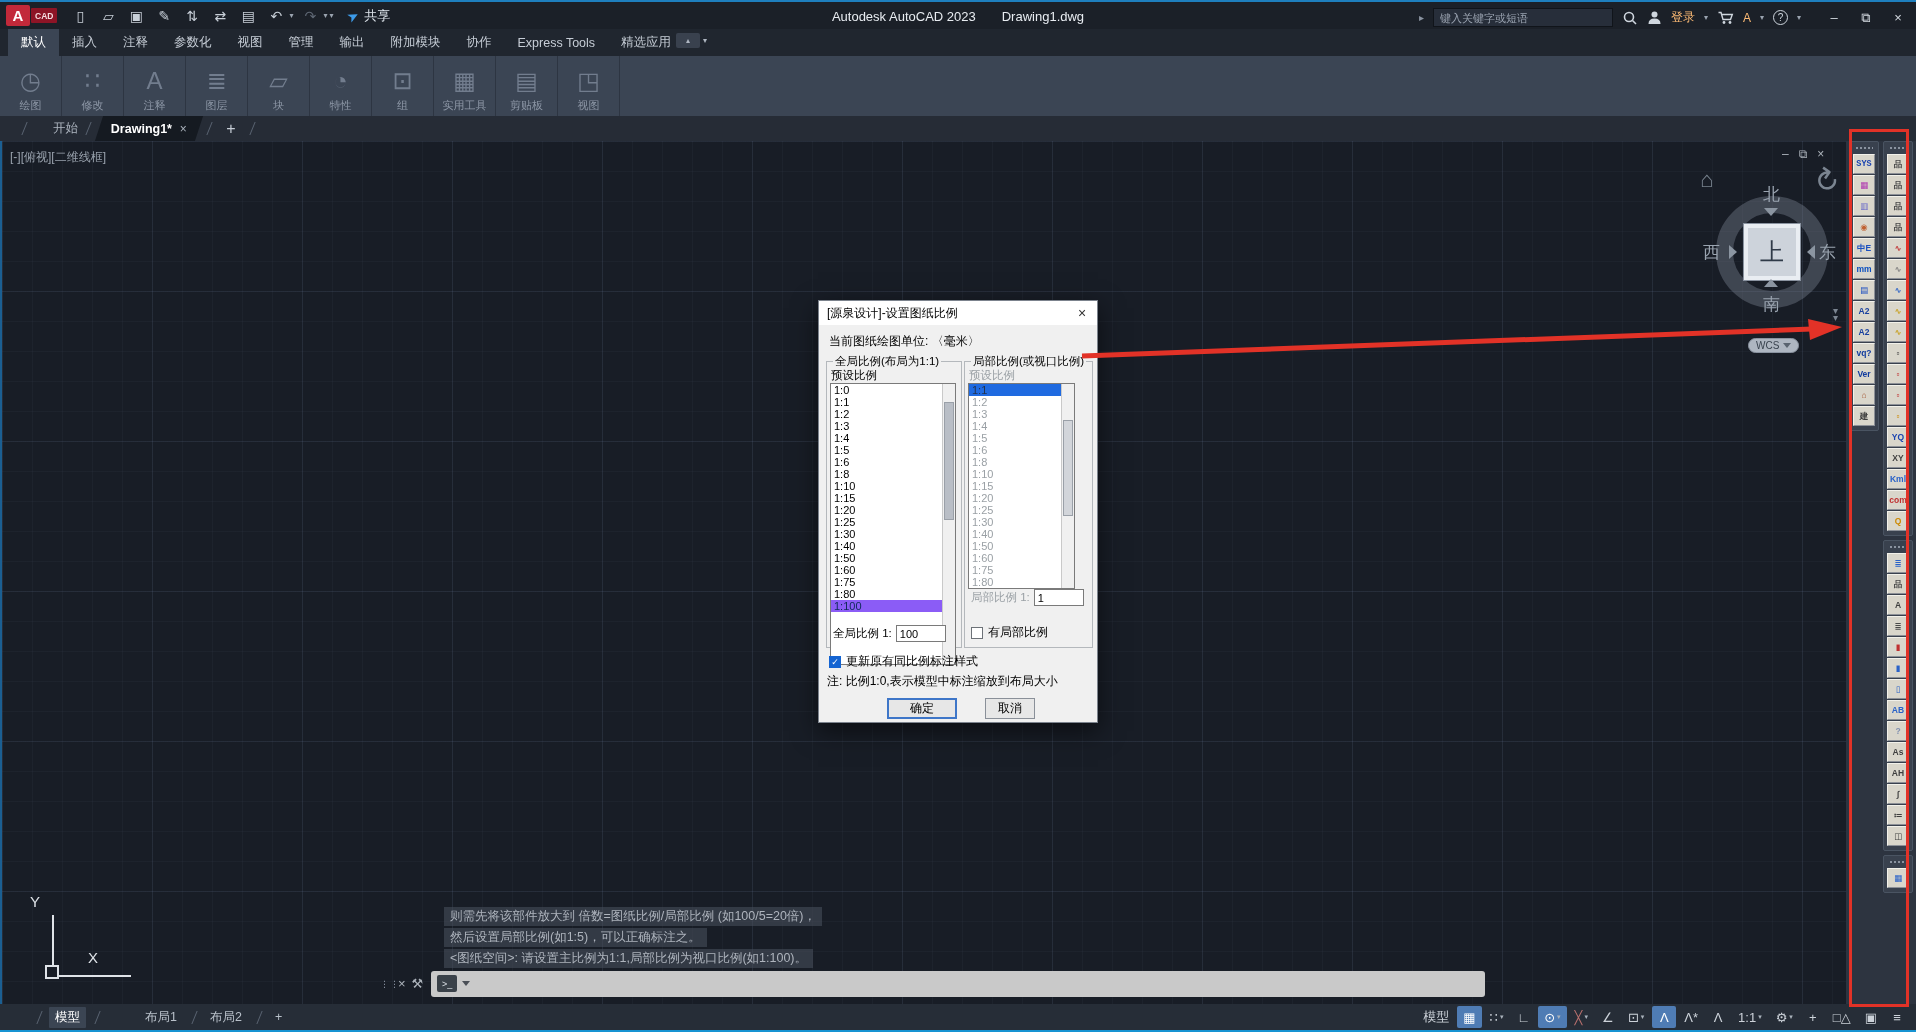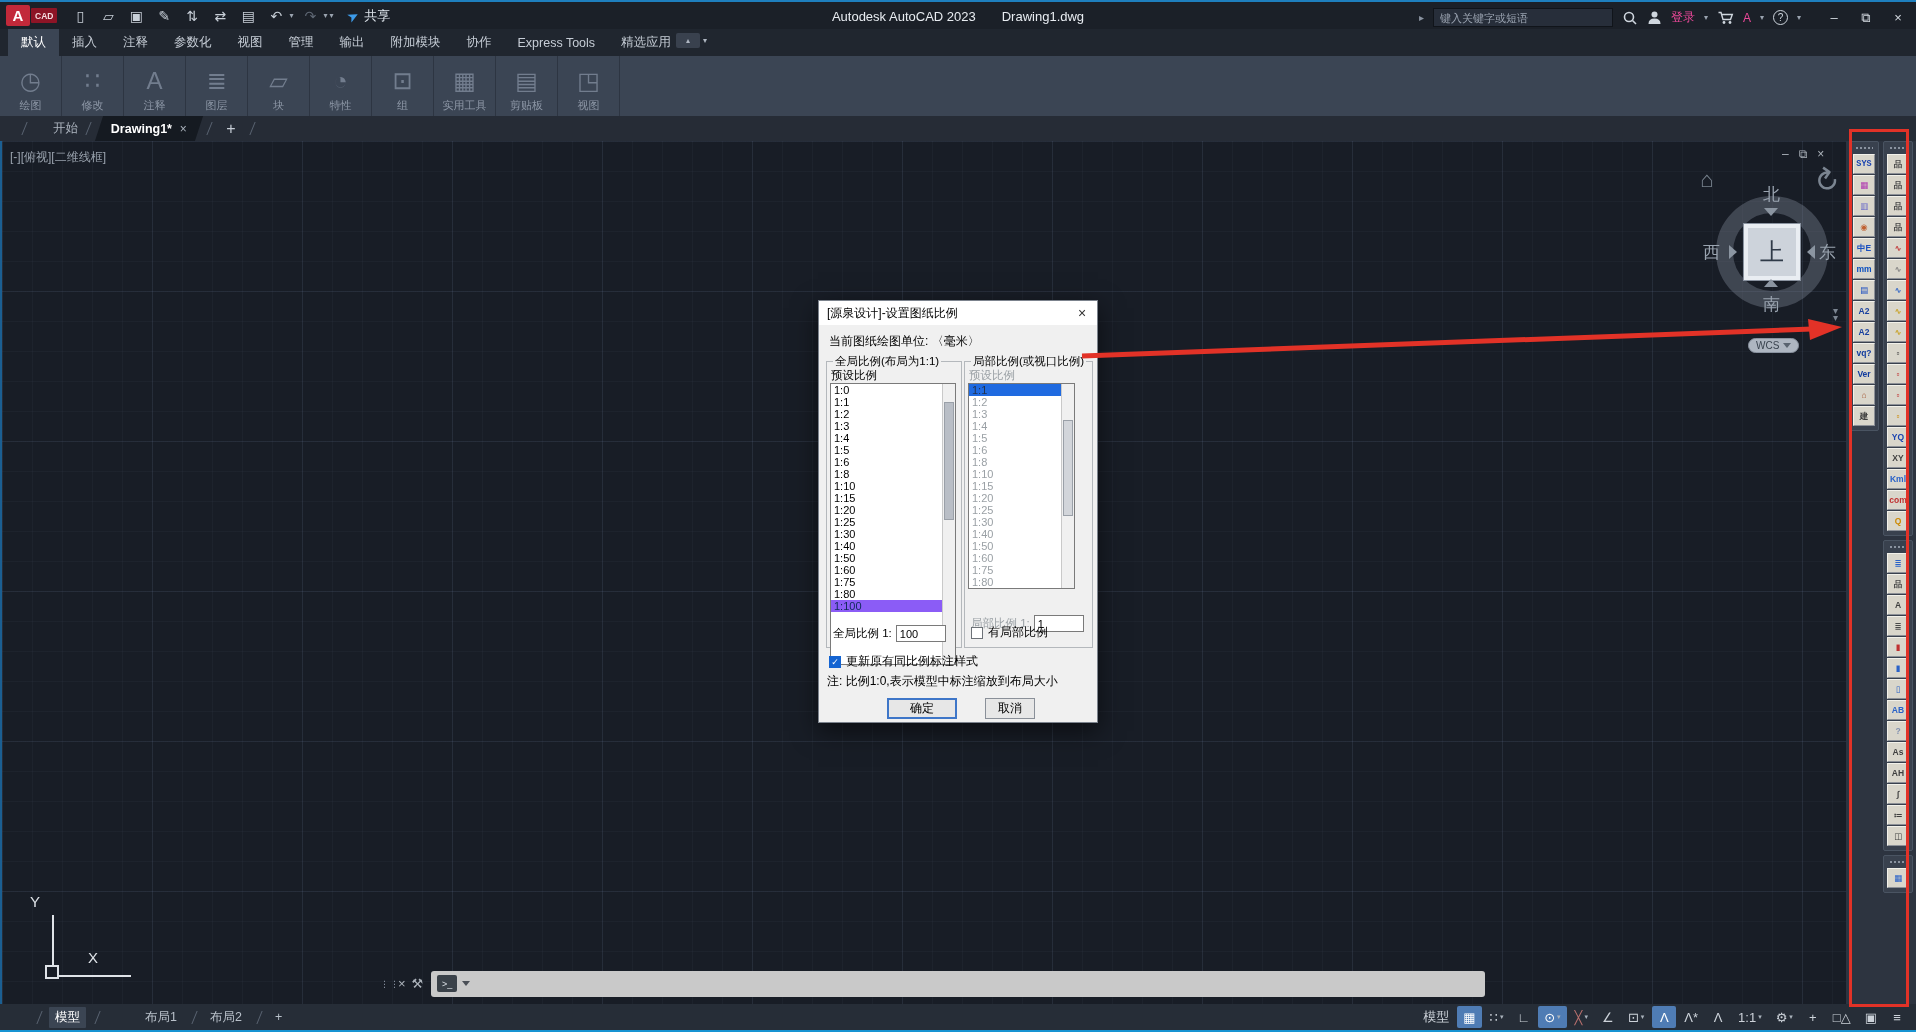--- a/index.html
+++ b/index.html
@@ -22,21 +22,21 @@
   .mini-caret { font-size:8px; color:#9aa3af; margin-left:-4px; }
   .share { display:flex; align-items:center; gap:5px; margin-left:8px; font-size:13px; color:#dde3ea; }
   .share-plane { color:#3d9be9; font-size:14px; display:inline-block; transform:rotate(-28deg); }
   .title-center { position:absolute; left:50%; transform:translateX(-50%); top:0; height:29px;
     display:flex; align-items:center; gap:26px; font-size:13px; color:#e8ecf1; white-space:nowrap; }
   .title-right { position:absolute; right:0; top:2px; height:27px; display:flex; align-items:center; gap:9px; padding-right:4px; }
   .keytip { color:#8a93a0; font-size:10px; }
   .search-input { width:180px; height:19px; background:#272e3a; border:1px solid #10141a; color:#9aa3b0;
     font-size:11px; padding:0 6px; }
   .search-input::placeholder { color:#9aa3b0; }
-  .tr-label { font-size:12px; color:#ec4899; }
+  .tr-label { font-size:12px; color:#fdba74; }
   .tr-caret { font-size:8px; color:#9aa3af; }
   .help-circle { width:15px; height:15px; border:1.5px solid #cfd6de; border-radius:50%; font-size:10px;
     display:flex; align-items:center; justify-content:center; color:#cfd6de; }
   .win-btns { display:flex; align-items:center; gap:4px; margin-left:10px; }
   .win-btn { width:28px; height:24px; display:flex; align-items:center; justify-content:center;
     color:#d4dae1; font-size:13px; }
 
   
   .ribbon-tabs { position:absolute; left:0; top:29px; right:0; height:27px; background:#20262f;
     display:flex; align-items:stretch; padding-left:8px; }
@@ -384,20 +384,26 @@
       <span>WCS</span>
       <span class="wcs-caret"></span>
     </div>
 
     <div class="ucs-vline"></div>
     <div class="ucs-hline"></div>
     <div class="ucs-box"></div>
     <span class="ucs-y">Y</span>
     <span class="ucs-x">X</span>
 
+    <div class="cmd-history">
+
+    <div class="cmd-line-chip">则需先将该部件放大到 倍数=图纸比例/局部比例 (如100/5=20倍)，</div>
+        <div class="cmd-line-chip">然后设置局部比例(如1:5)，可以正确标注之。</div>
+        <div class="cmd-line-chip">&lt;图纸空间&gt;: 请设置主比例为1:1,局部比例为视口比例(如1:100)。</div>
+      </div>
 
     <div class="cmd-bar">
       <span class="cmd-grip">⋮⋮</span>
       <span class="cmd-x">×</span>
       <span class="cmd-wrench">⚒</span>
       <div class="cmd-input-wrap">
         <span class="cmd-prompt-chip">&gt;_</span>
         <span class="cmd-caret"></span>
       </div>
     </div>
@@ -467,21 +473,21 @@
             <div class="lb-row">1:40</div>
             <div class="lb-row">1:50</div>
             <div class="lb-row">1:60</div>
             <div class="lb-row">1:75</div>
             <div class="lb-row">1:80</div>
           </div>
         <div class="lb-scroll">
           <div class="lb-thumb"></div>
         </div>
       </div>
-      <div class="scale-row dim" style="left:6px; top:253px;">
+      <div class="scale-row dim" style="left:6px; top:227px;">
         <span>局部比例 1:</span>
         <input class="scale-input" type="text" value="1" style="">
       </div>
       <div class="cb-row" style="left:6px; top:262px;">
         <span class="cb-box"></span>
         <span>有局部比例</span>
       </div>
     </div>
 
     <div class="cb-row" style="left:10px; top:352px;">

